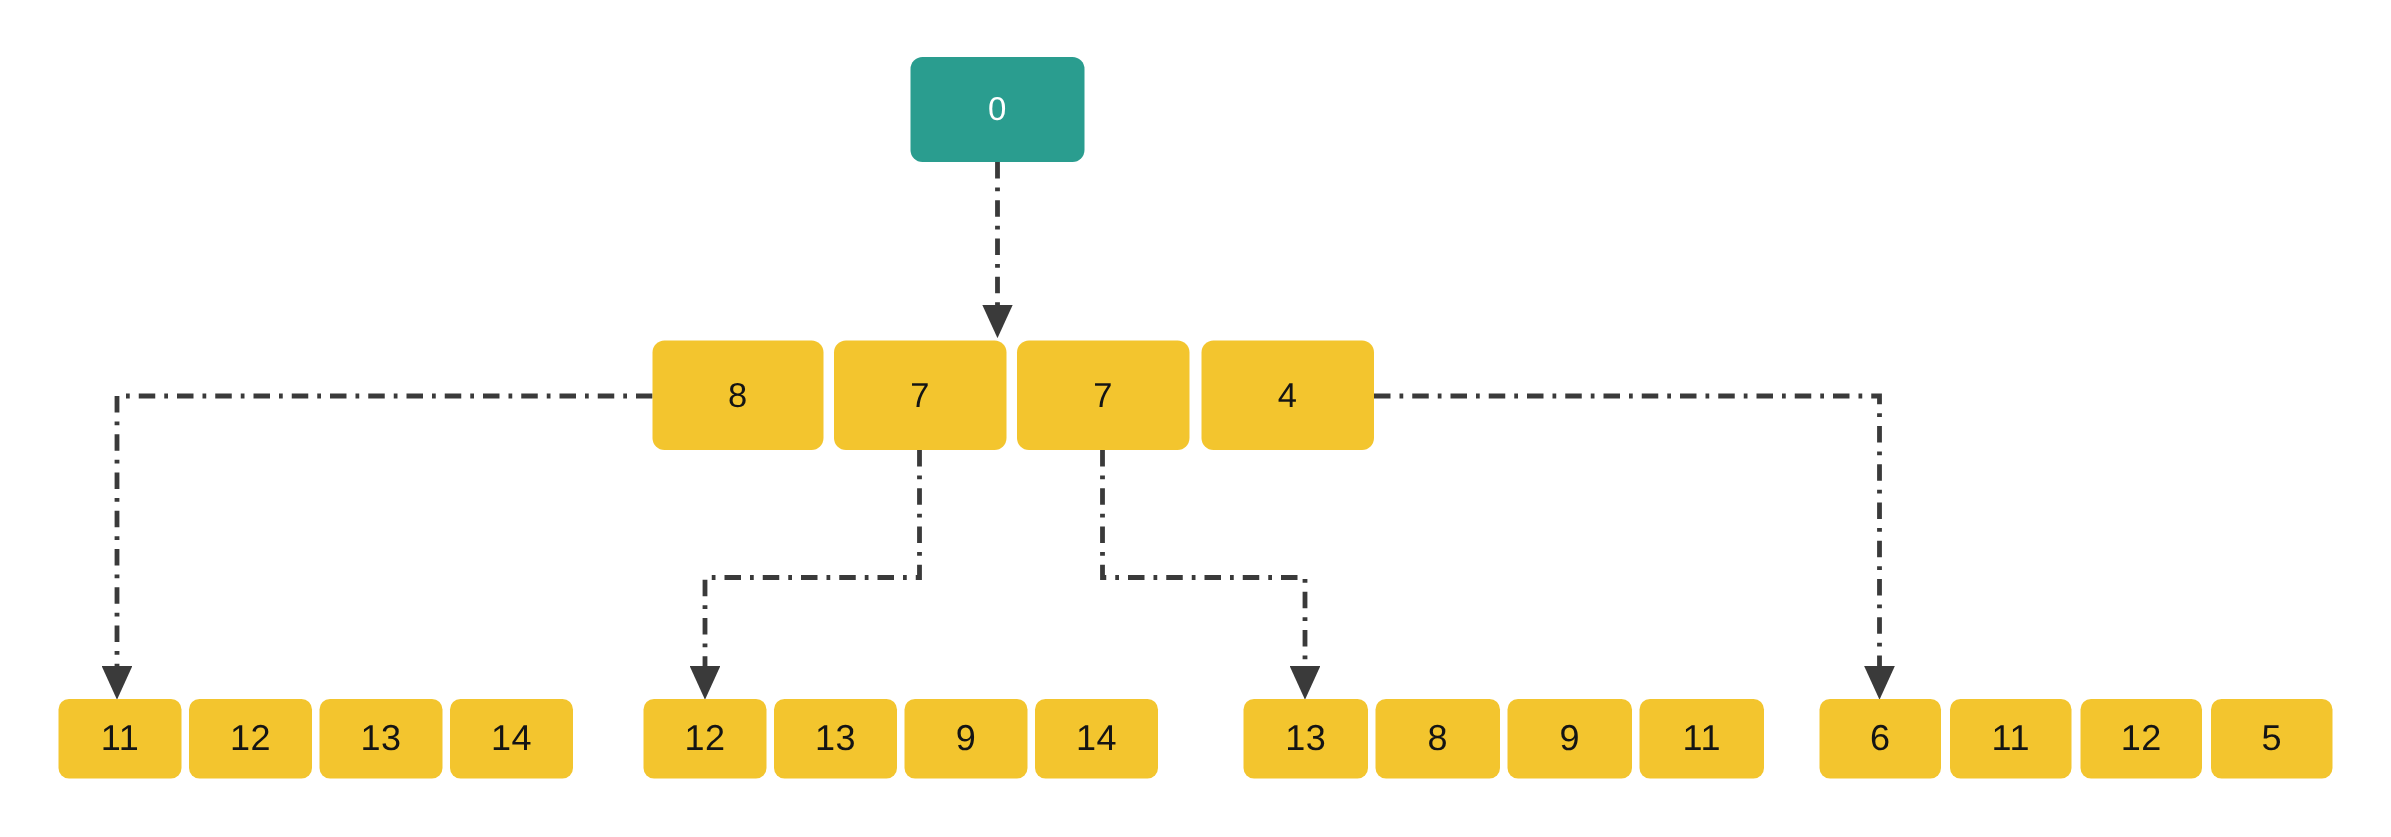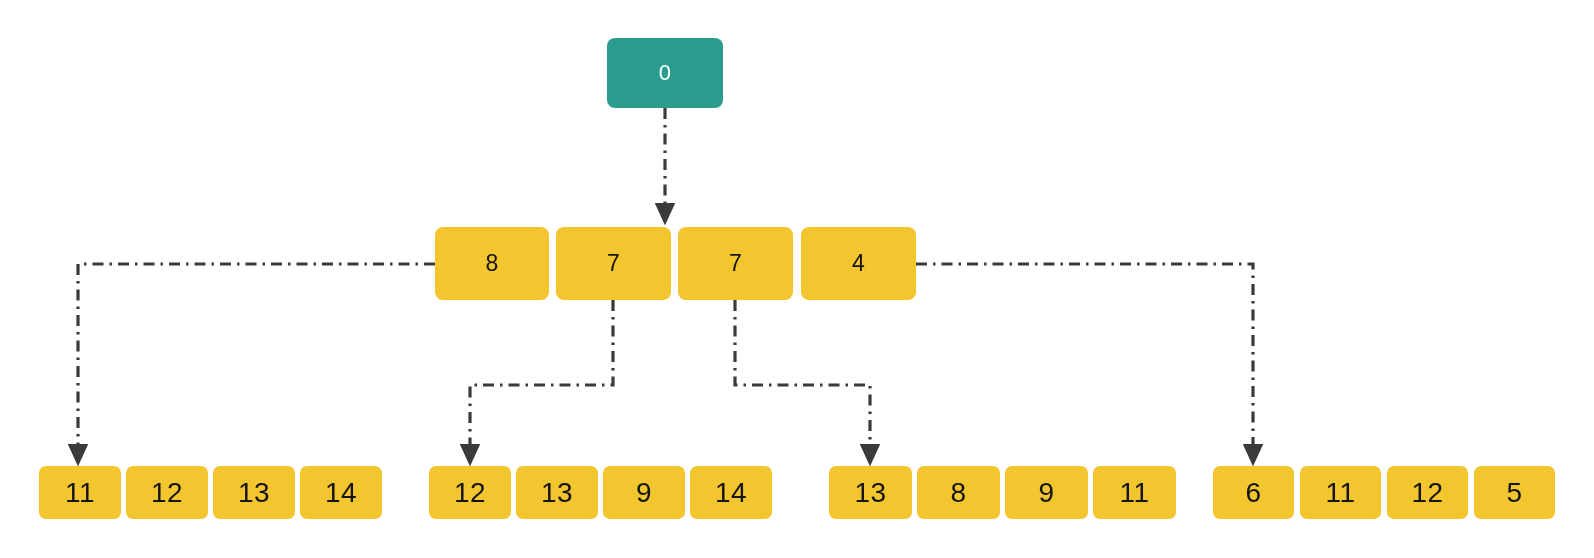--- a/index.html
+++ b/index.html
@@ -30,21 +30,21 @@
     align-items: center;
     justify-content: center;
     border-radius: 8px;
     background: var(--node-fill, #F3C52E);
     color: var(--node-text, #141414);
     font-size: 23px;
     font-weight: 500;
     letter-spacing: 0.4px;
     user-select: none;
   }
-  .node.leaf { font-size: 28px; border-radius: 7px; }
+  .node.leaf { font-size: 24px; border-radius: 7px; }
   .node.root {
     background: var(--root-fill, #2A9D8F);
     color: var(--root-text, #ffffff);
     font-size: 22px;
   }
 </style>
 </head>
 <body>
 
 <div class="canvas">

